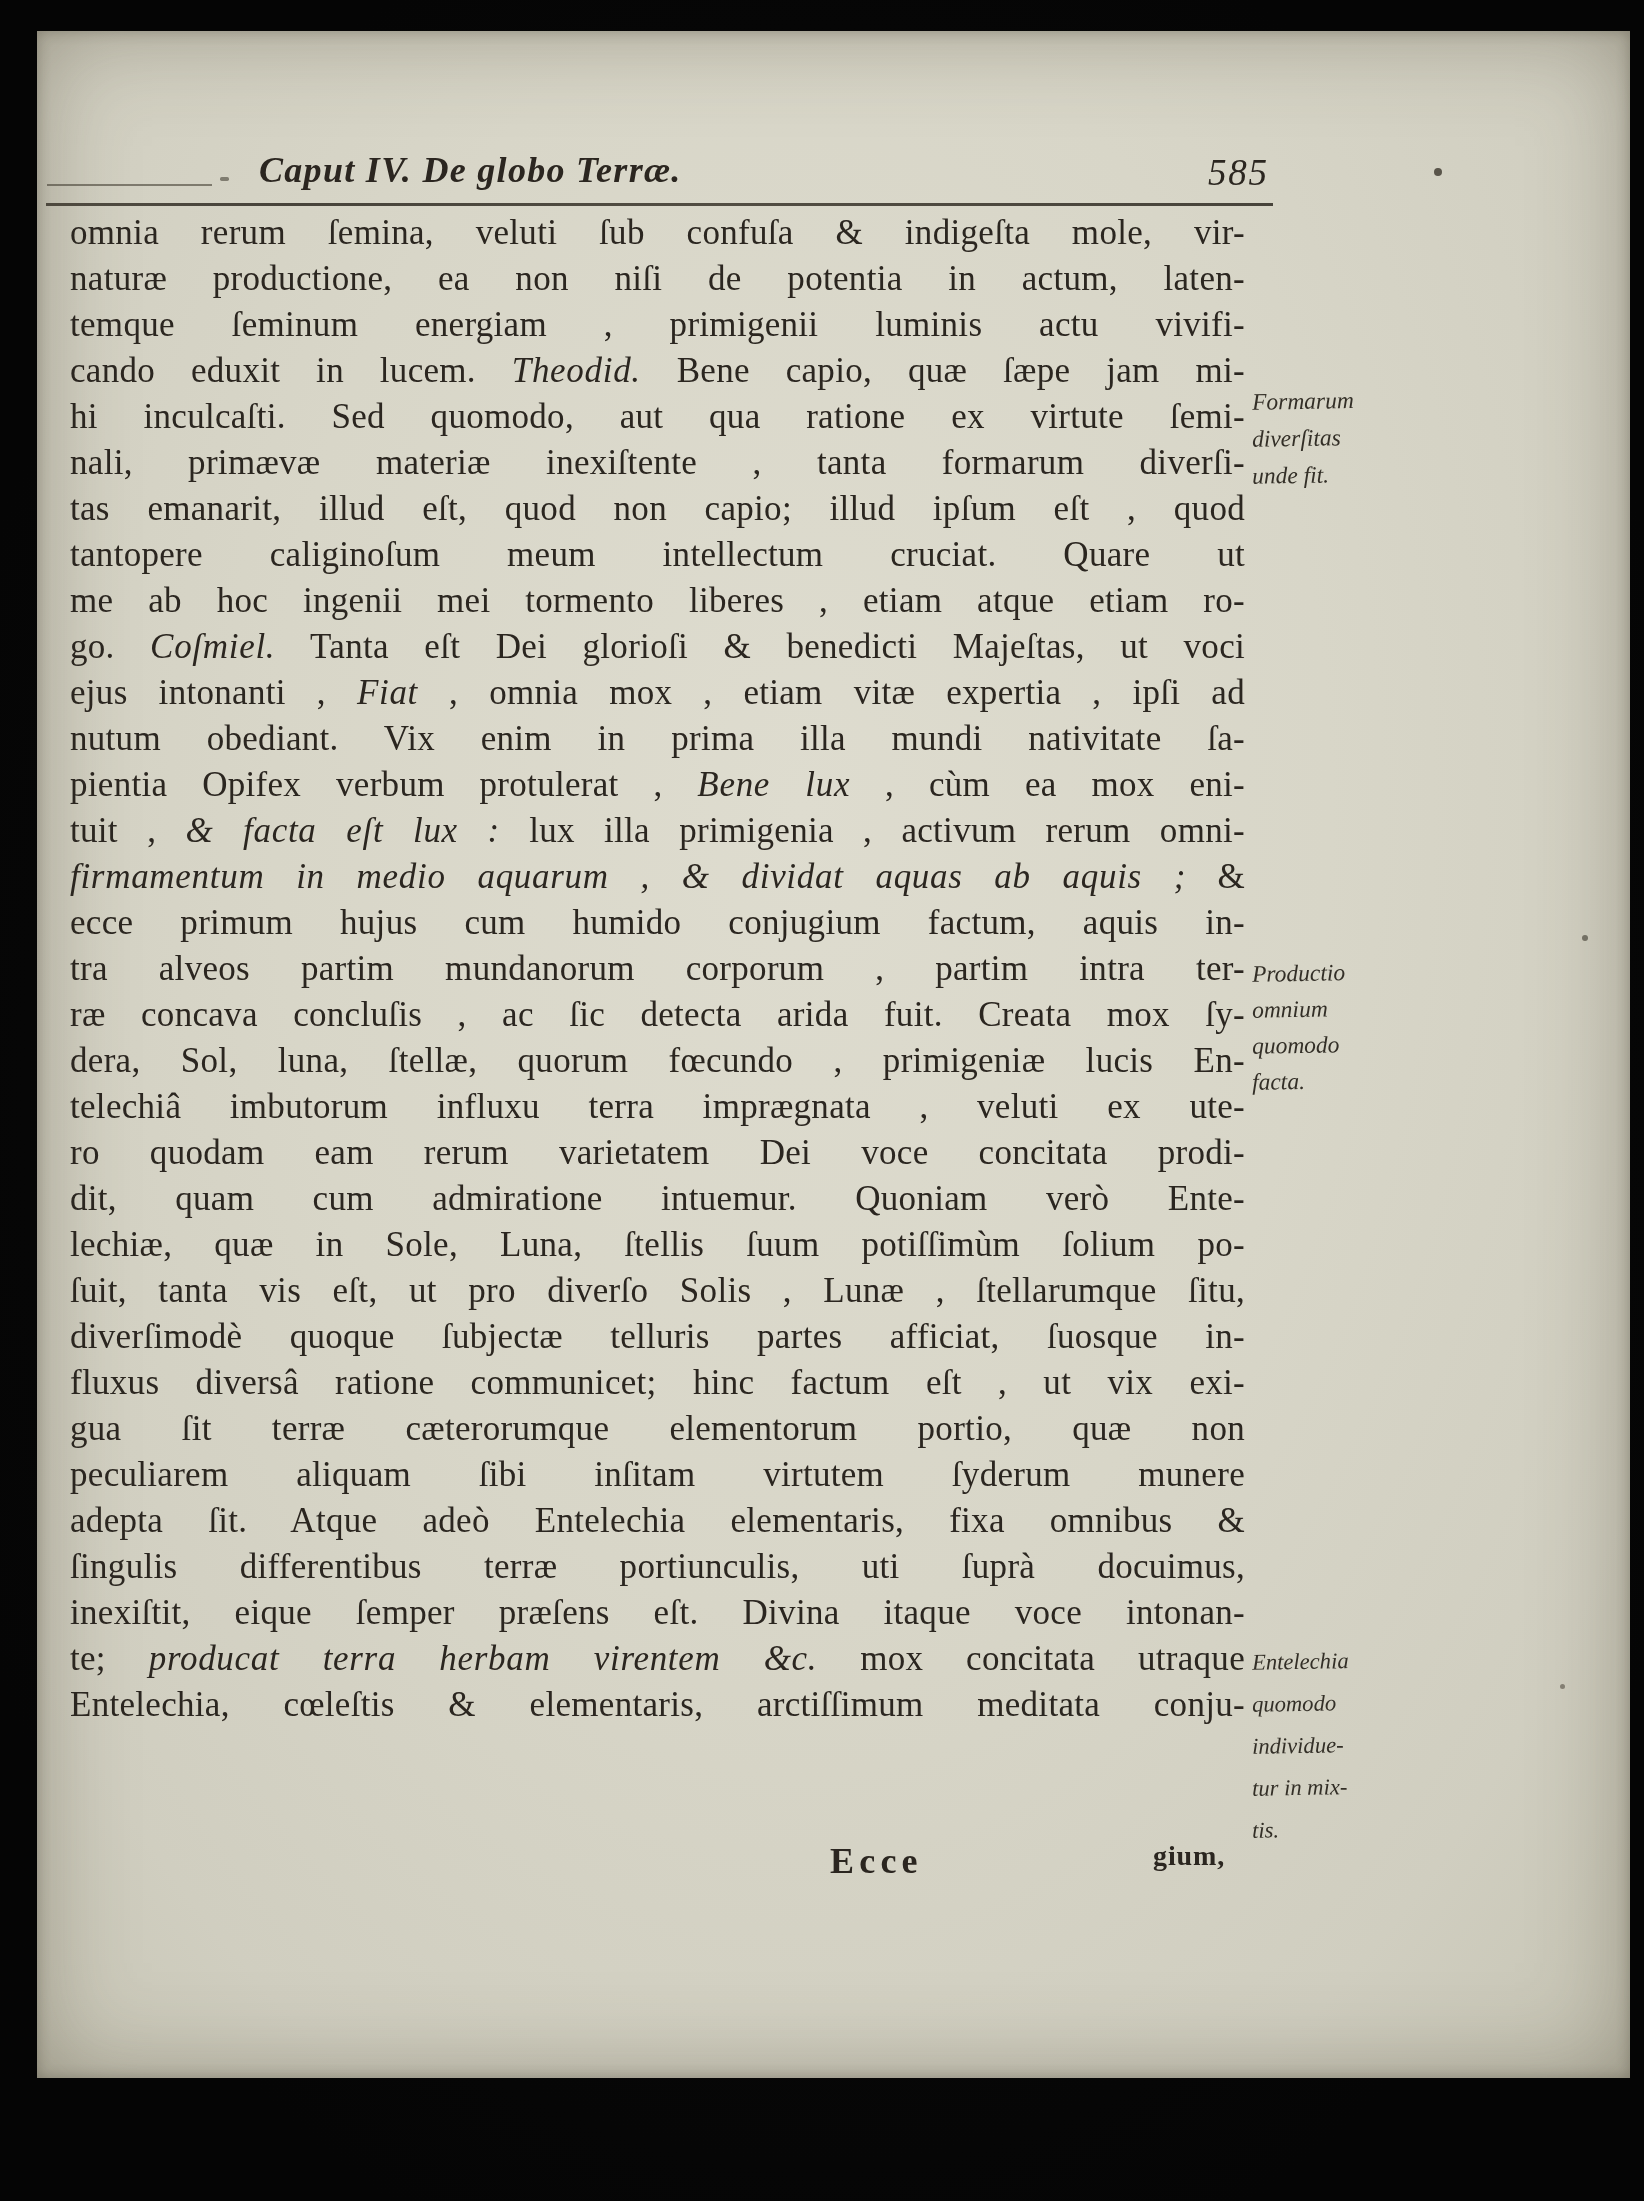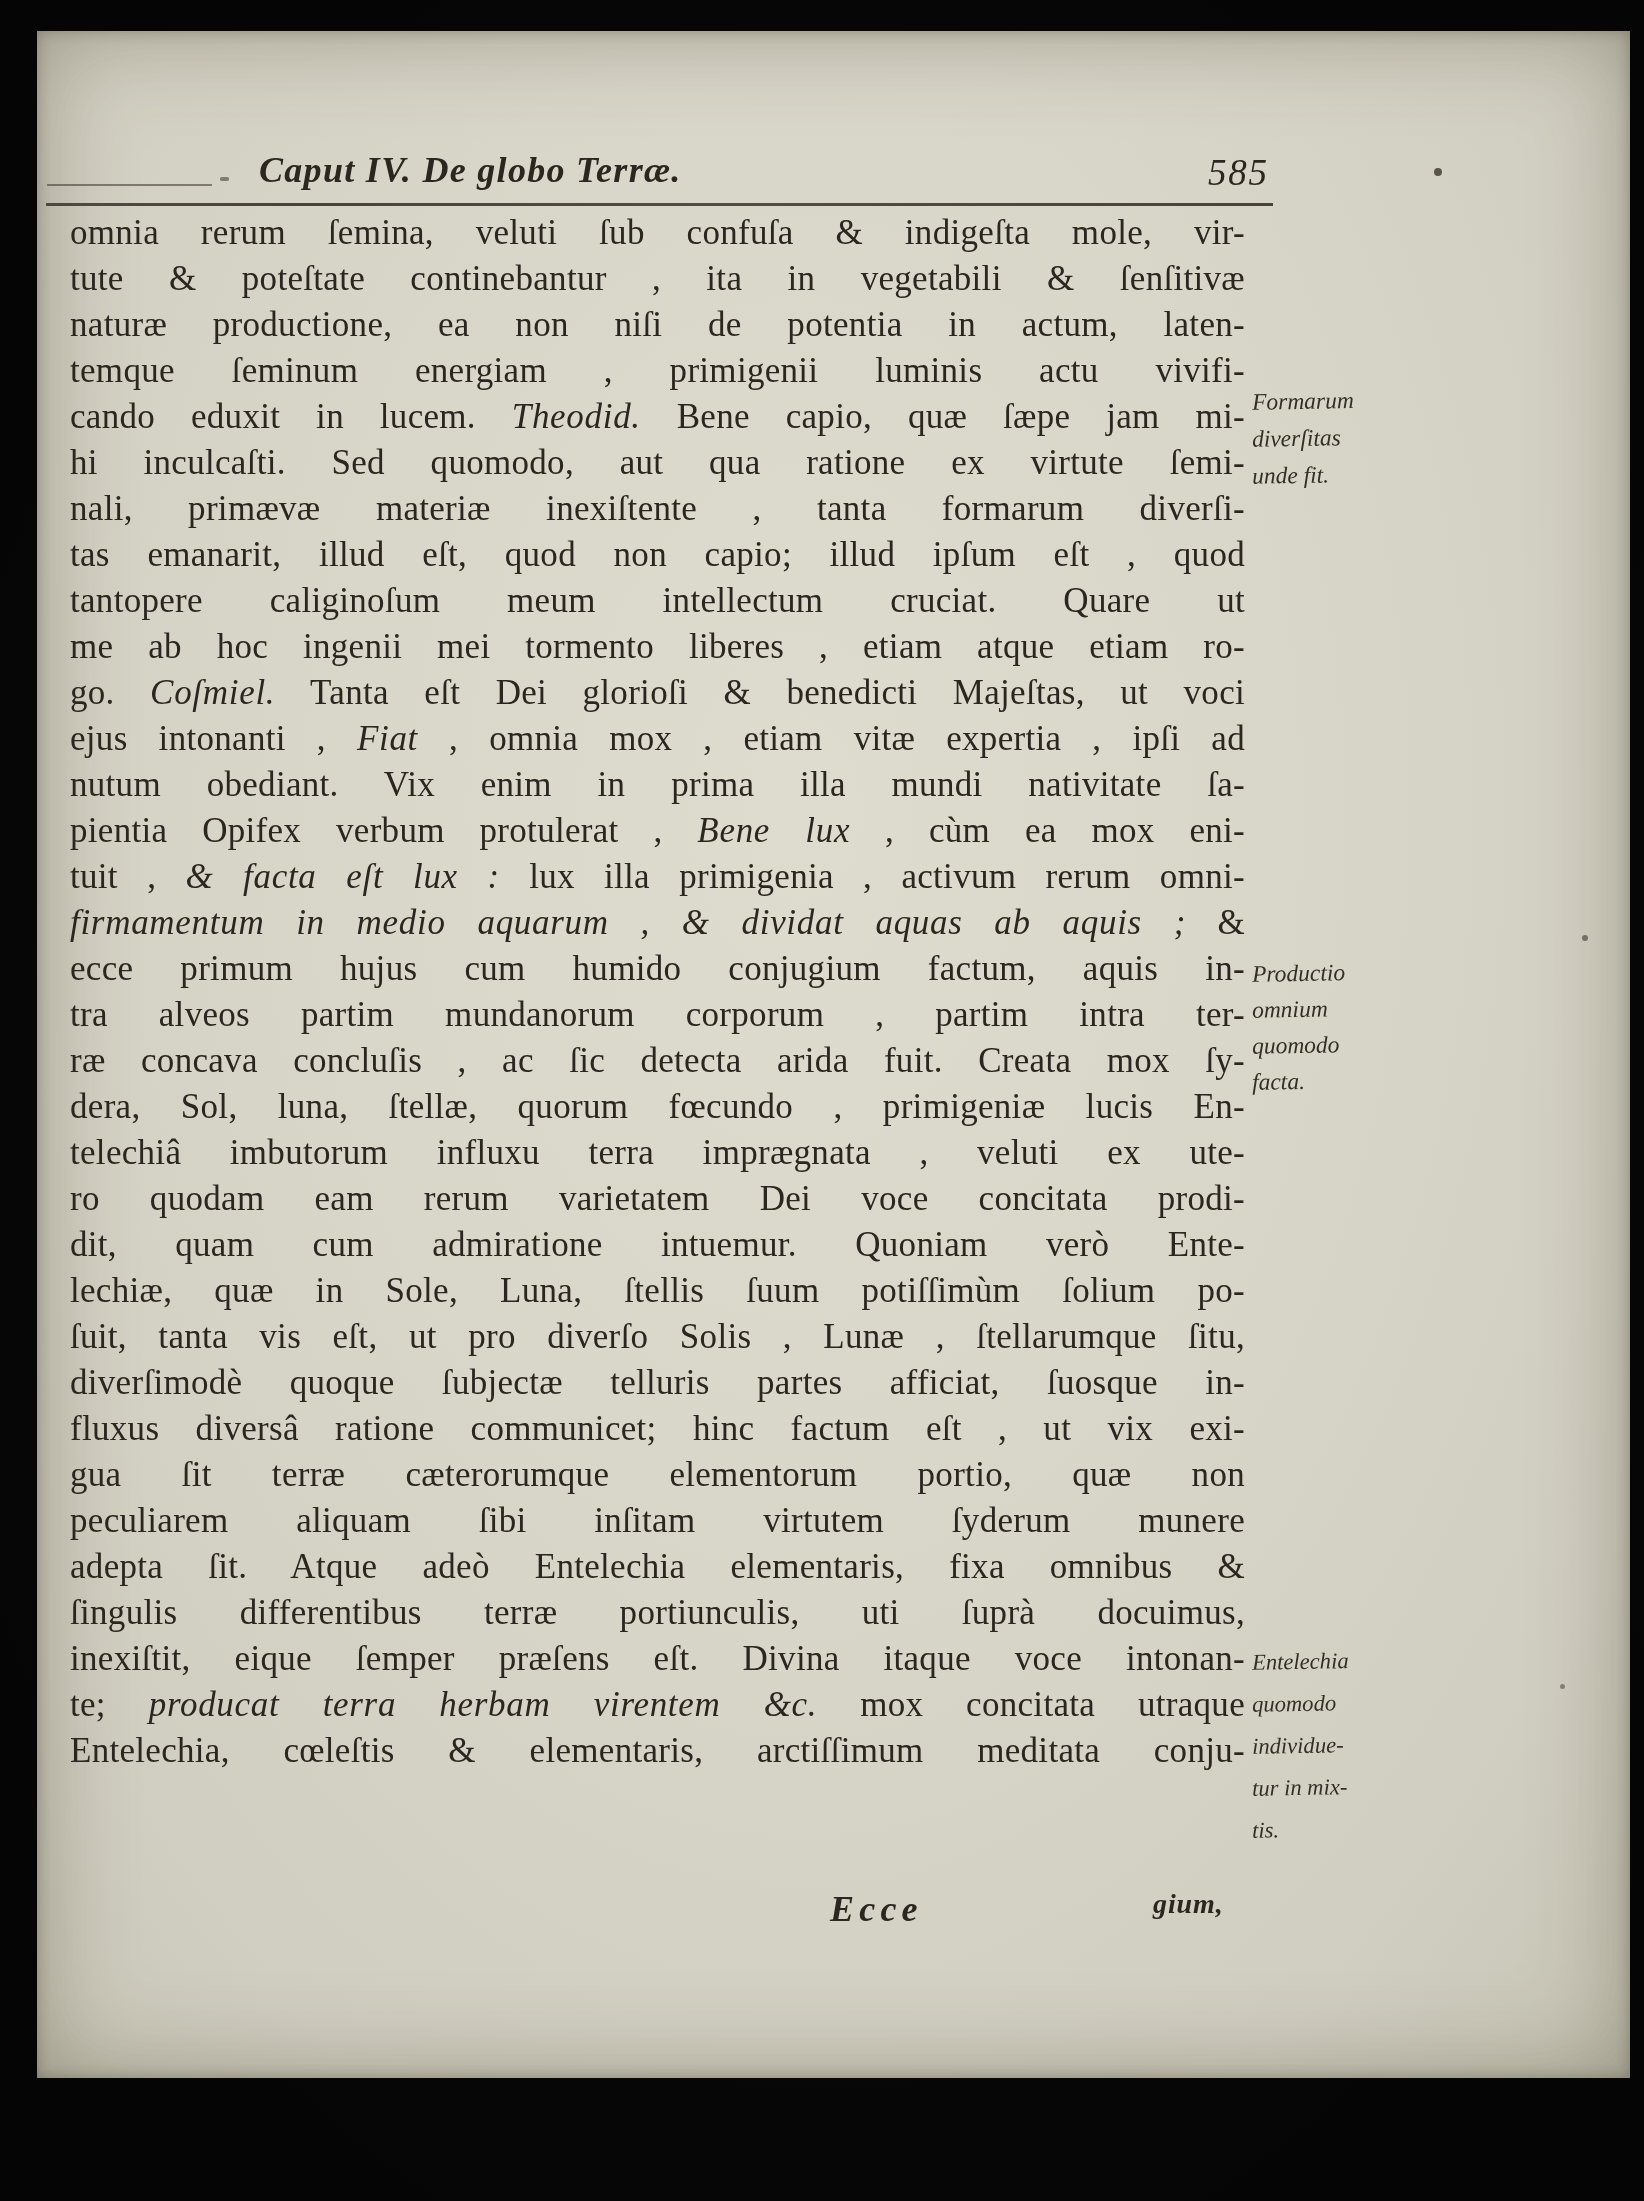--- a/index.html
+++ b/index.html
@@ -84,22 +84,22 @@
   .margin-note .note-line {
     font-size: 23.5px;
     line-height: 37px;
     white-space: nowrap;
     transform: rotate(-1deg);
   }
   .margin-note-2 .note-line { line-height: 36px; }
   .margin-note-3 .note-line { font-size: 22.6px; line-height: 42px; }
   .footer-row {
     position: absolute;
-    left: 33px; top: 1857px;
-    width: 1175px; height: 47px; font-style: italic;
+    left: 33px; top: 1809px;
+    width: 1175px; height: 47px;
   }
   .signature-mark {
     position: absolute;
     left: 760px; top: 0;
     font-size: 36px;
     font-weight: bold;
     letter-spacing: 5.2px;
     color: #2b2620;
   }
   .catchword {
@@ -136,21 +136,20 @@
     <div class="header-rule-left"></div>
 
     <div class="header-title">Caput IV. De globo Terræ.</div>
 
     <div class="page-number">585</div>
 
     <div class="header-rule"></div>
 
     <div class="body-text">
         <div class="body-line">omnia rerum ſemina, veluti ſub confuſa &amp; indigeſta mole, vir-</div>
-        <div class="body-line">tute &amp; poteſtate continebantur , ita in vegetabili &amp; ſenſitivæ</div>
         <div class="body-line">naturæ productione, ea non niſi de potentia in actum, laten-</div>
         <div class="body-line">temque ſeminum energiam , primigenii luminis actu vivifi-</div>
         <div class="body-line">cando eduxit in lucem. <i>Theodid.</i> Bene capio, quæ ſæpe jam mi-</div>
         <div class="body-line">hi inculcaſti.  Sed quomodo, aut qua ratione ex virtute ſemi-</div>
         <div class="body-line">nali, primævæ materiæ inexiſtente , tanta formarum diverſi-</div>
         <div class="body-line">tas emanarit, illud eſt, quod non capio; illud ipſum eſt , quod</div>
         <div class="body-line">tantopere caliginoſum meum intellectum cruciat.  Quare ut</div>
         <div class="body-line">me ab hoc ingenii mei tormento liberes , etiam atque etiam ro-</div>
         <div class="body-line">go. <i>Coſmiel.</i> Tanta eſt Dei glorioſi &amp; benedicti Majeſtas, ut voci</div>
         <div class="body-line">ejus intonanti , <i>Fiat</i> , omnia mox , etiam vitæ expertia , ipſi ad</div>

